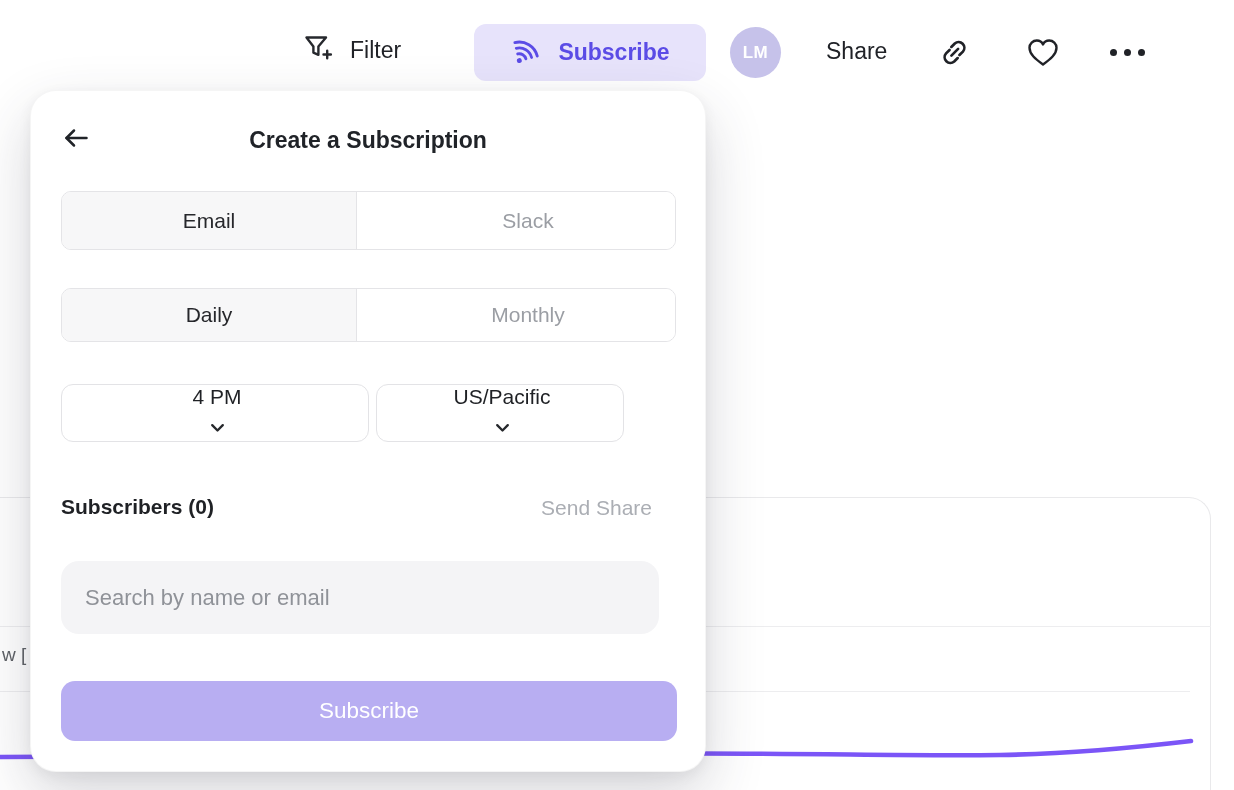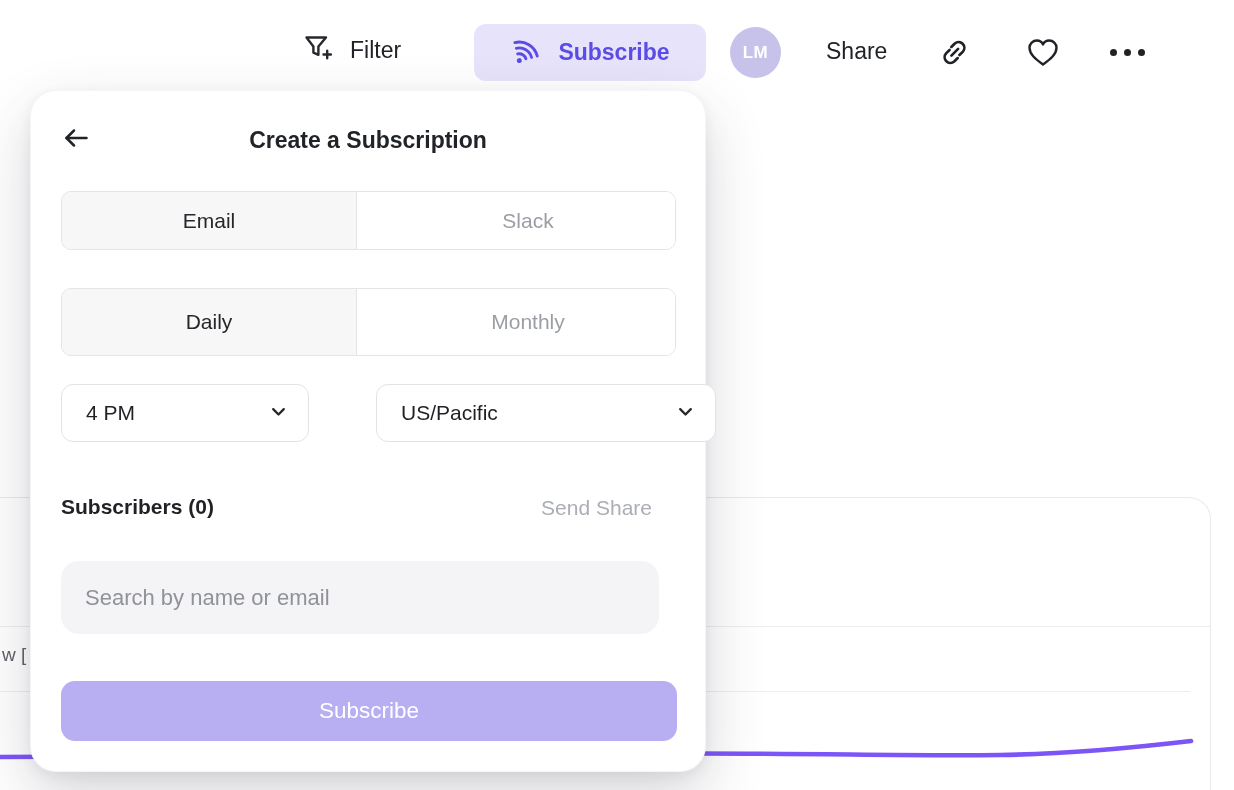--- a/index.html
+++ b/index.html
@@ -57,36 +57,36 @@
   .modal-title {
     position:absolute; left:0; right:0; top:36px; text-align:center;
     font-size:23px; font-weight:600; color:#202328;
   }
   .segmented {
     position:absolute; left:30px; width:615px;
     border:1px solid #e4e4e7; border-radius:10px;
     display:flex; overflow:hidden; background:#fff;gap:24px;
   }
   .seg-channel { top:100px; height:59px; }
-  .seg-freq    { top:197px; height:68px; }
+  .seg-freq    { top:197px; height:54px; }
   .seg-item {
     flex:1; display:flex; align-items:center; justify-content:center;
     font-size:21px; color:#9b9ea4; cursor:pointer; background:#fff;
   }
   .seg-item.selected { background:#f7f7f8; color:#26272b; font-weight:500; }
   .seg-item.bdr { border-right:1px solid #e4e4e7; }
 
   .select-box {
     position:absolute; top:293px; height:58px;
     border:1px solid #e3e3e6; border-radius:12px; background:#fff;
     display:flex; align-items:center; justify-content:space-between;
     padding:0 20px 0 24px; cursor:pointer;
   }
-  .select-time { left:30px;  width:248px; }
-  .select-tz   { left:345px; width:340px; }
+  .select-time { left:30px;  width:308px;flex-direction:column; }
+  .select-tz   { left:345px; width:248px;flex-direction:column; }
   .select-value { font-size:21px; font-weight:500; color:#1f2125; }
 
   .subscribers-label {
     position:absolute; left:30px; top:404px;
     font-size:21px; font-weight:700; color:#1f2125;
   }
   .send-test {
     position:absolute; right:53px; top:405px;
     font-size:21px; color:#abaeb4; cursor:pointer;
   }

